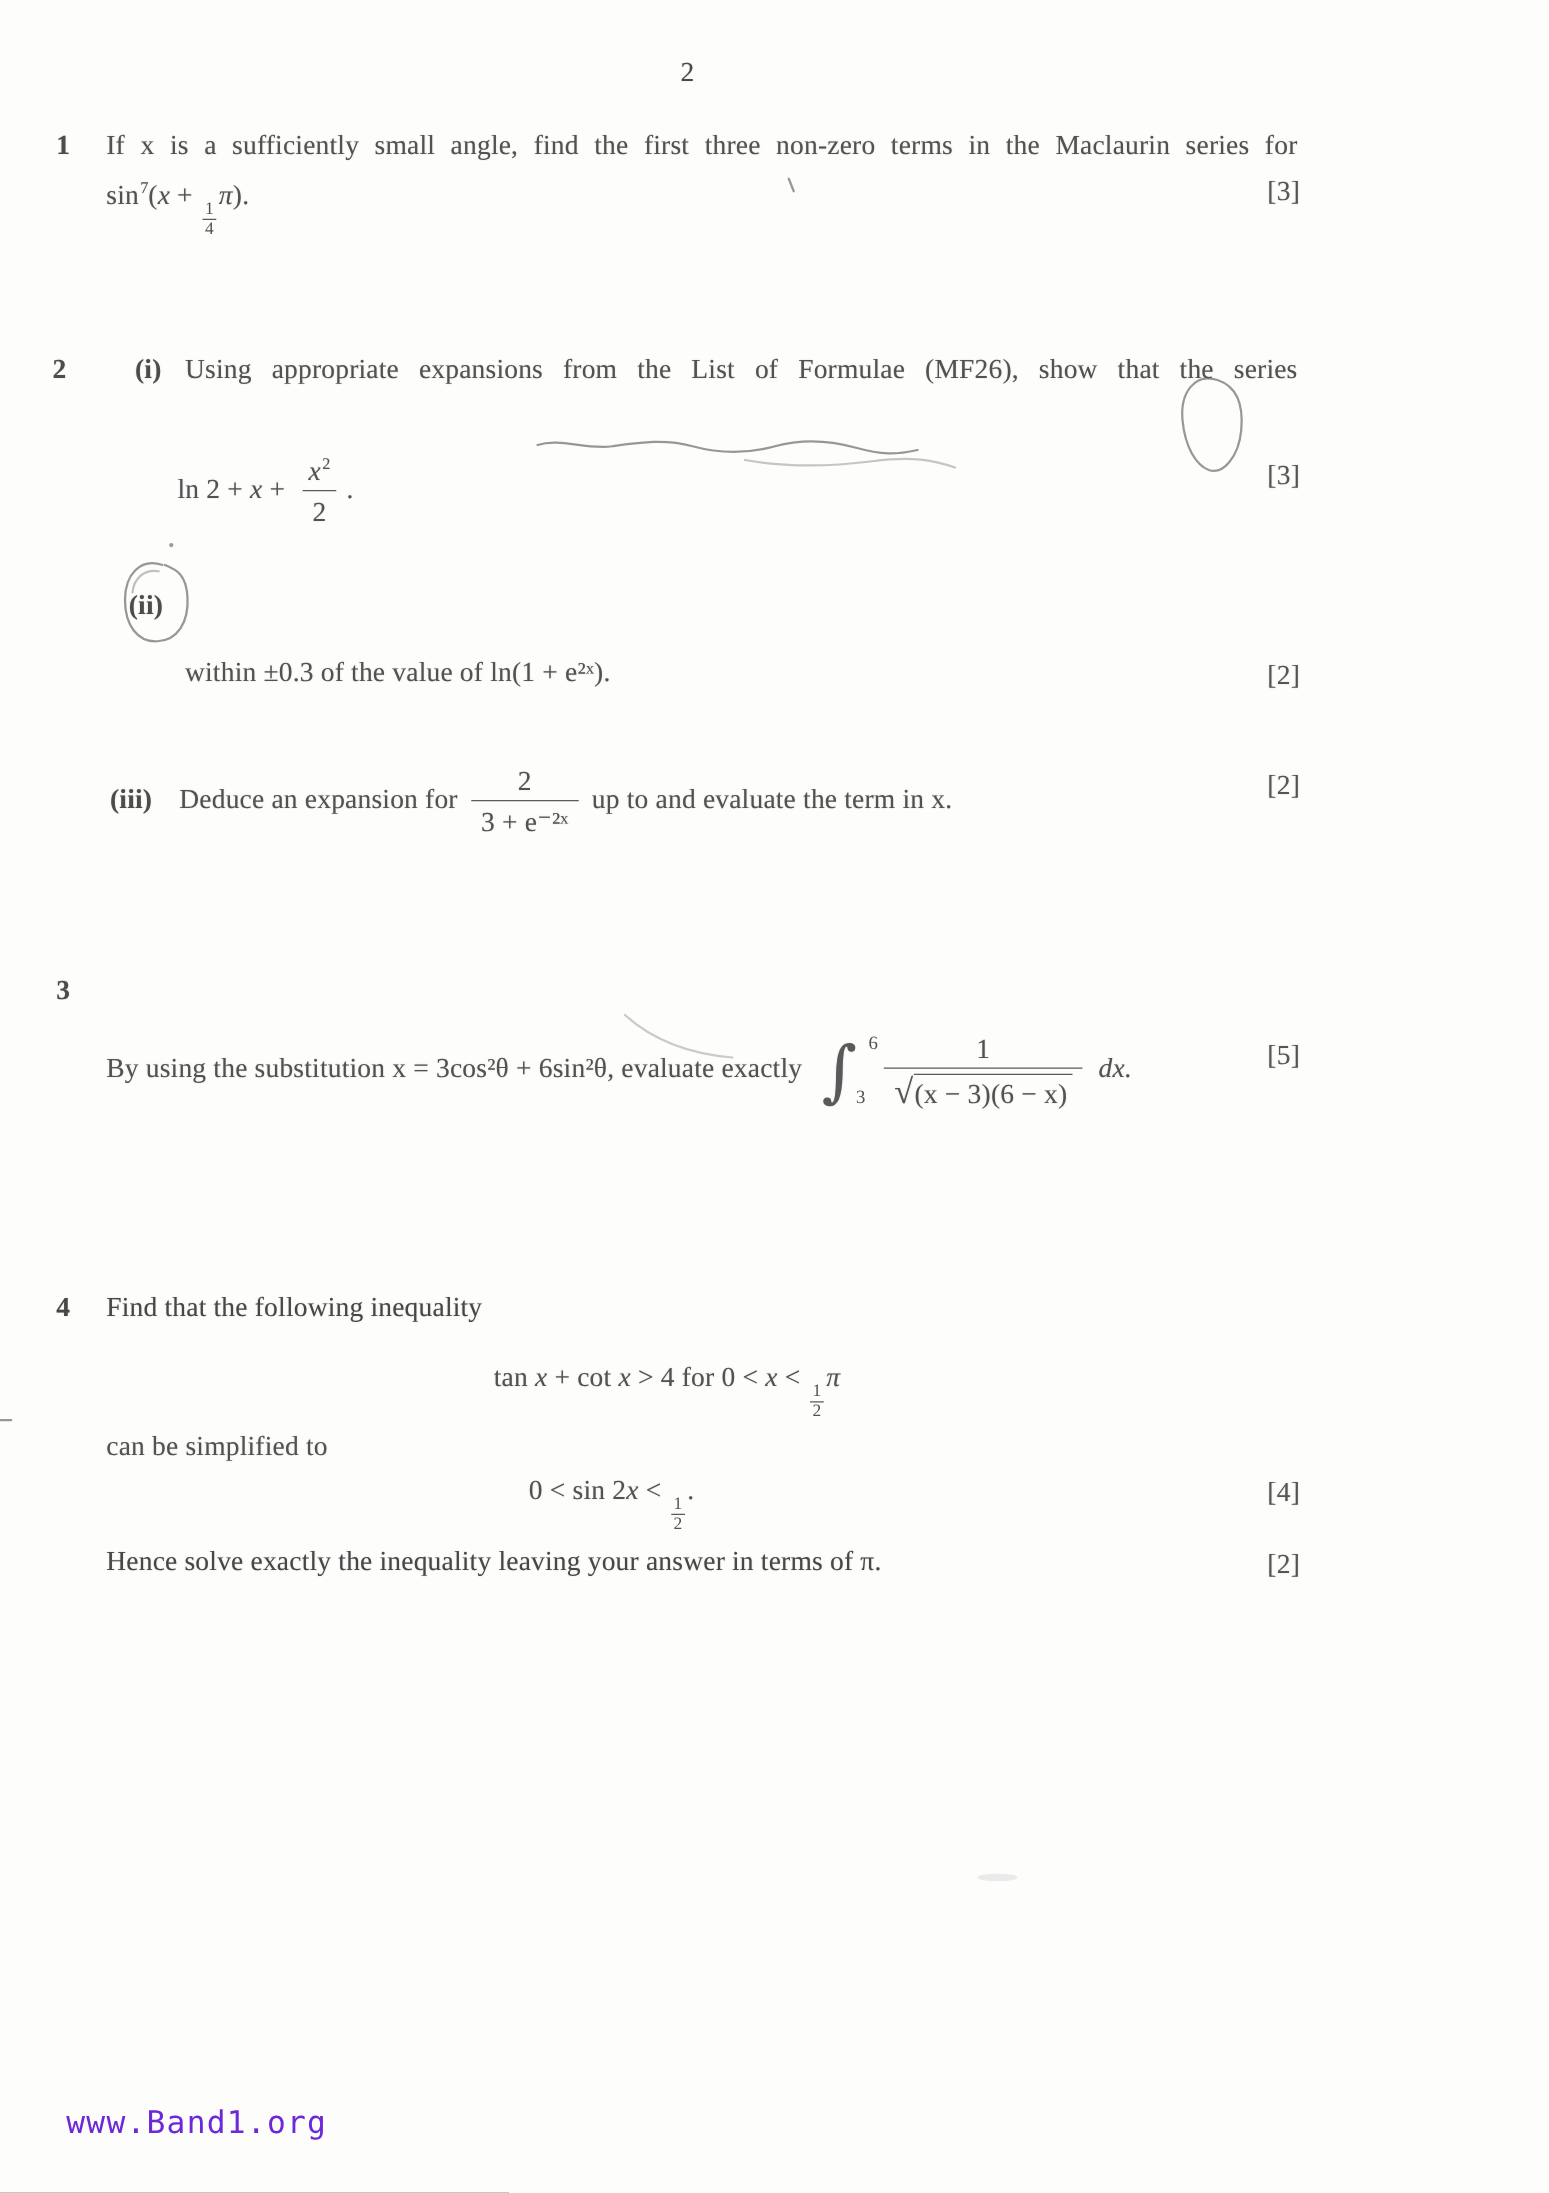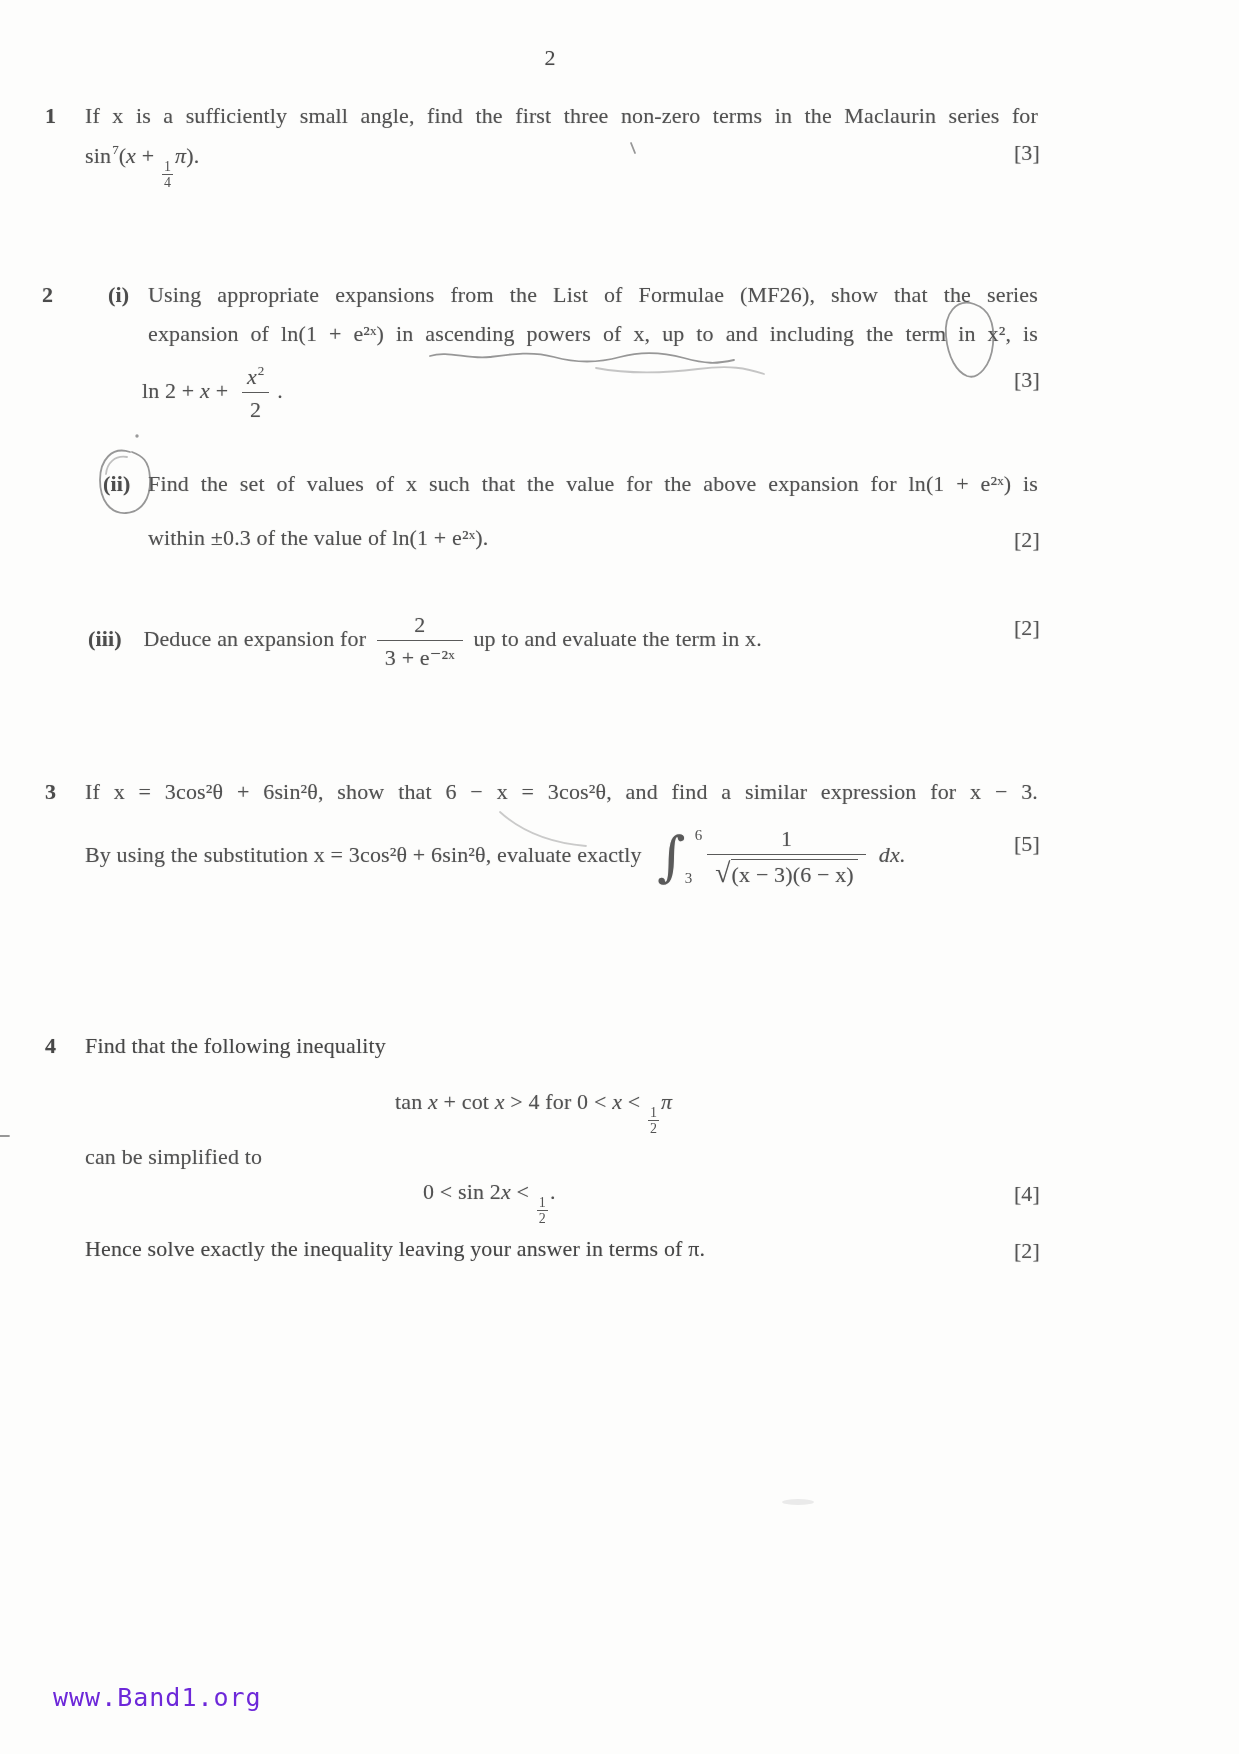--- a/index.html
+++ b/index.html
@@ -75,50 +75,47 @@
         <span class="n">1</span>
         <span class="d">4</span>
       </span><span><span class="it">π</span><span>).</span></span>
   </div>
   <div class="marks" style="top:139px">[3]</div>
 
   <div class="qnum" style="left:42px; top:281px">2</div>
 
   <div class="sublabel" style="left:108px; top:281px">(i)</div>
   <div class="line just" style="left:148px; top:281px; width:890px">Using appropriate expansions from the List of Formulae (MF26), show that the series</div>
-  <div class="line just" style="left:148px; top:320px; width:890px">expansion of ln(1 + e²ˣ) in ascending powers of x, up to and including the term in x², is</div>
   <div class="line" style="left:142px; top:364px">
     <span>ln 2 +</span>
     <span class="it">x</span>
     <span>+</span>
     <span class="mfrac">
         <span class="n"><span class="it">x</span><span class="msup">2</span></span>
         <span class="d">2</span>
       </span><span>.</span>
   </div>
   <div class="marks" style="top:366px">[3]</div>
 
   <div class="sublabel" style="left:103px; top:470px">(ii)</div>
-  <div class="line just" style="left:148px; top:470px; width:890px">Find the set of values of x such that the value for the above expansion for ln(1 + e²ˣ) is</div>
   <div class="line" style="left:148px; top:524px">within ±0.3 of the value of ln(1 + e²ˣ).</div>
   <div class="marks" style="top:526px">[2]</div>
 
   <div class="line" style="left:88px; top:612px">
     <span class="sublabel" style="position:static; margin-right:16px">(iii)</span>
     <span>Deduce an expansion for</span>
     <span class="mfrac">
         <span class="n">2</span>
         <span class="d">3 + e⁻²ˣ</span>
       </span>
     <span>up to and evaluate the term in x.</span>
   </div>
   <div class="marks" style="top:614px">[2]</div>
 
   <div class="qnum" style="left:45px; top:778px">3</div>
-  <div class="line just" style="left:85px; top:778px; width:953px">If x = 3cos²θ + 6sin²θ, show that 6 − x = 3cos²θ, and find a similar expression for x − 3.</div>
   <div class="line" style="left:85px; top:826px">
     <span>By using the substitution x = 3cos²θ + 6sin²θ, evaluate exactly</span>
     <span class="mint">
         <span class="int-sym">∫</span>
         <span class="int-lims">
           <span class="hi">6</span>
           <span class="lo">3</span>
         </span>
         <span class="mfrac">
           <span class="n">1</span>

